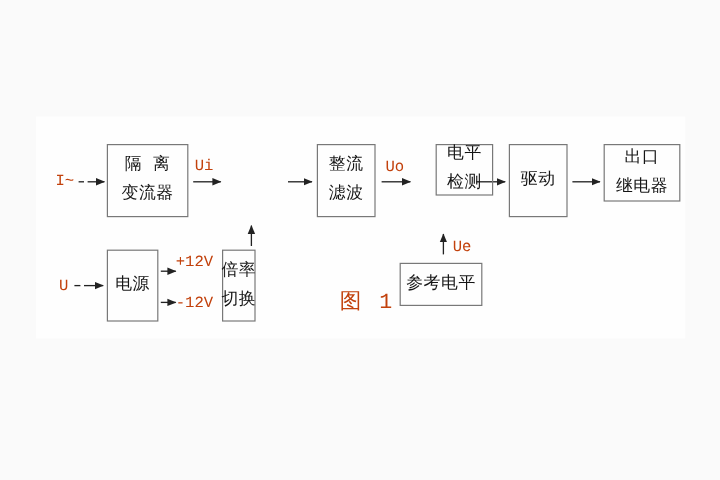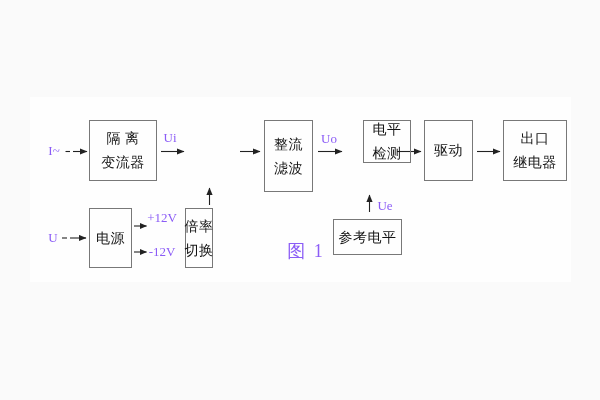--- a/index.html
+++ b/index.html
@@ -1,34 +1,34 @@
 <!DOCTYPE html>
 <html><head>
 <meta charset="utf-8">
 <style>
   html,body{margin:0;padding:0;}
   .stage{
     position:relative;width:600px;height:400px;
     background:#fafafa;overflow:hidden;
-    font-family:Liberation Serif, serif;color:#141414;
+    font-family:Liberation Mono, monospace;color:#141414;
   }
   .photo{
     position:absolute;left:30px;top:97px;width:541px;height:185px;
     background:#fefefe;
   }
   .block{
     position:absolute;box-sizing:border-box;
     border:1.5px solid #787878;
     display:flex;flex-direction:column;align-items:center;justify-content:center;
     gap:7px;font-size:14px;line-height:17px;letter-spacing:0.5px;
     color:#141414;white-space:nowrap;
   }
   .lbl{
     position:absolute;transform:translate(-50%,-50%);
-    font-size:13px;color:#8b5cf6;white-space:nowrap;
+    font-size:13px;color:#c2410c;white-space:nowrap;
   }
   .caption{font-size:18px;letter-spacing:2px;}
   svg.wires{position:absolute;left:0;top:0;pointer-events:none;}
 </style>
 </head>
 <body>
 
 <div class="stage">
 
   <div class="photo"></div>
@@ -55,35 +55,35 @@
       <line x1="369.5" y1="212" x2="369.5" y2="195" marker-end="url(#ah)"></line>
     </g>
   </svg>
 
   <div class="block" style="left:89px;top:120px;width:68px;height:61px">
     <span>隔 离</span>
     <span>变流器</span>
   </div>
 
 
-  <div class="block" style="left:264px;top:120px;width:49px;height:72px">
+  <div class="block" style="left:264px;top:120px;width:49px;height:61px">
     <span>整流</span>
     <span>滤波</span>
   </div>
 
   <div class="block" style="left:363px;top:120px;width:48px;height:43px">
     <span>电平</span>
     <span>检测</span>
   </div>
 
   <div class="block" style="left:424px;top:120px;width:49px;height:61px">
     <span>驱动</span>
   </div>
 
-  <div class="block" style="left:503px;top:120px;width:64px;height:61px">
+  <div class="block" style="left:503px;top:120px;width:64px;height:48px">
     <span>出口</span>
     <span>继电器</span>
   </div>
 
   <div class="block" style="left:89px;top:208px;width:43px;height:60px">
     <span>电源</span>
   </div>
 
   <div class="block" style="left:185px;top:208px;width:28px;height:60px">
     <span>倍率</span>

